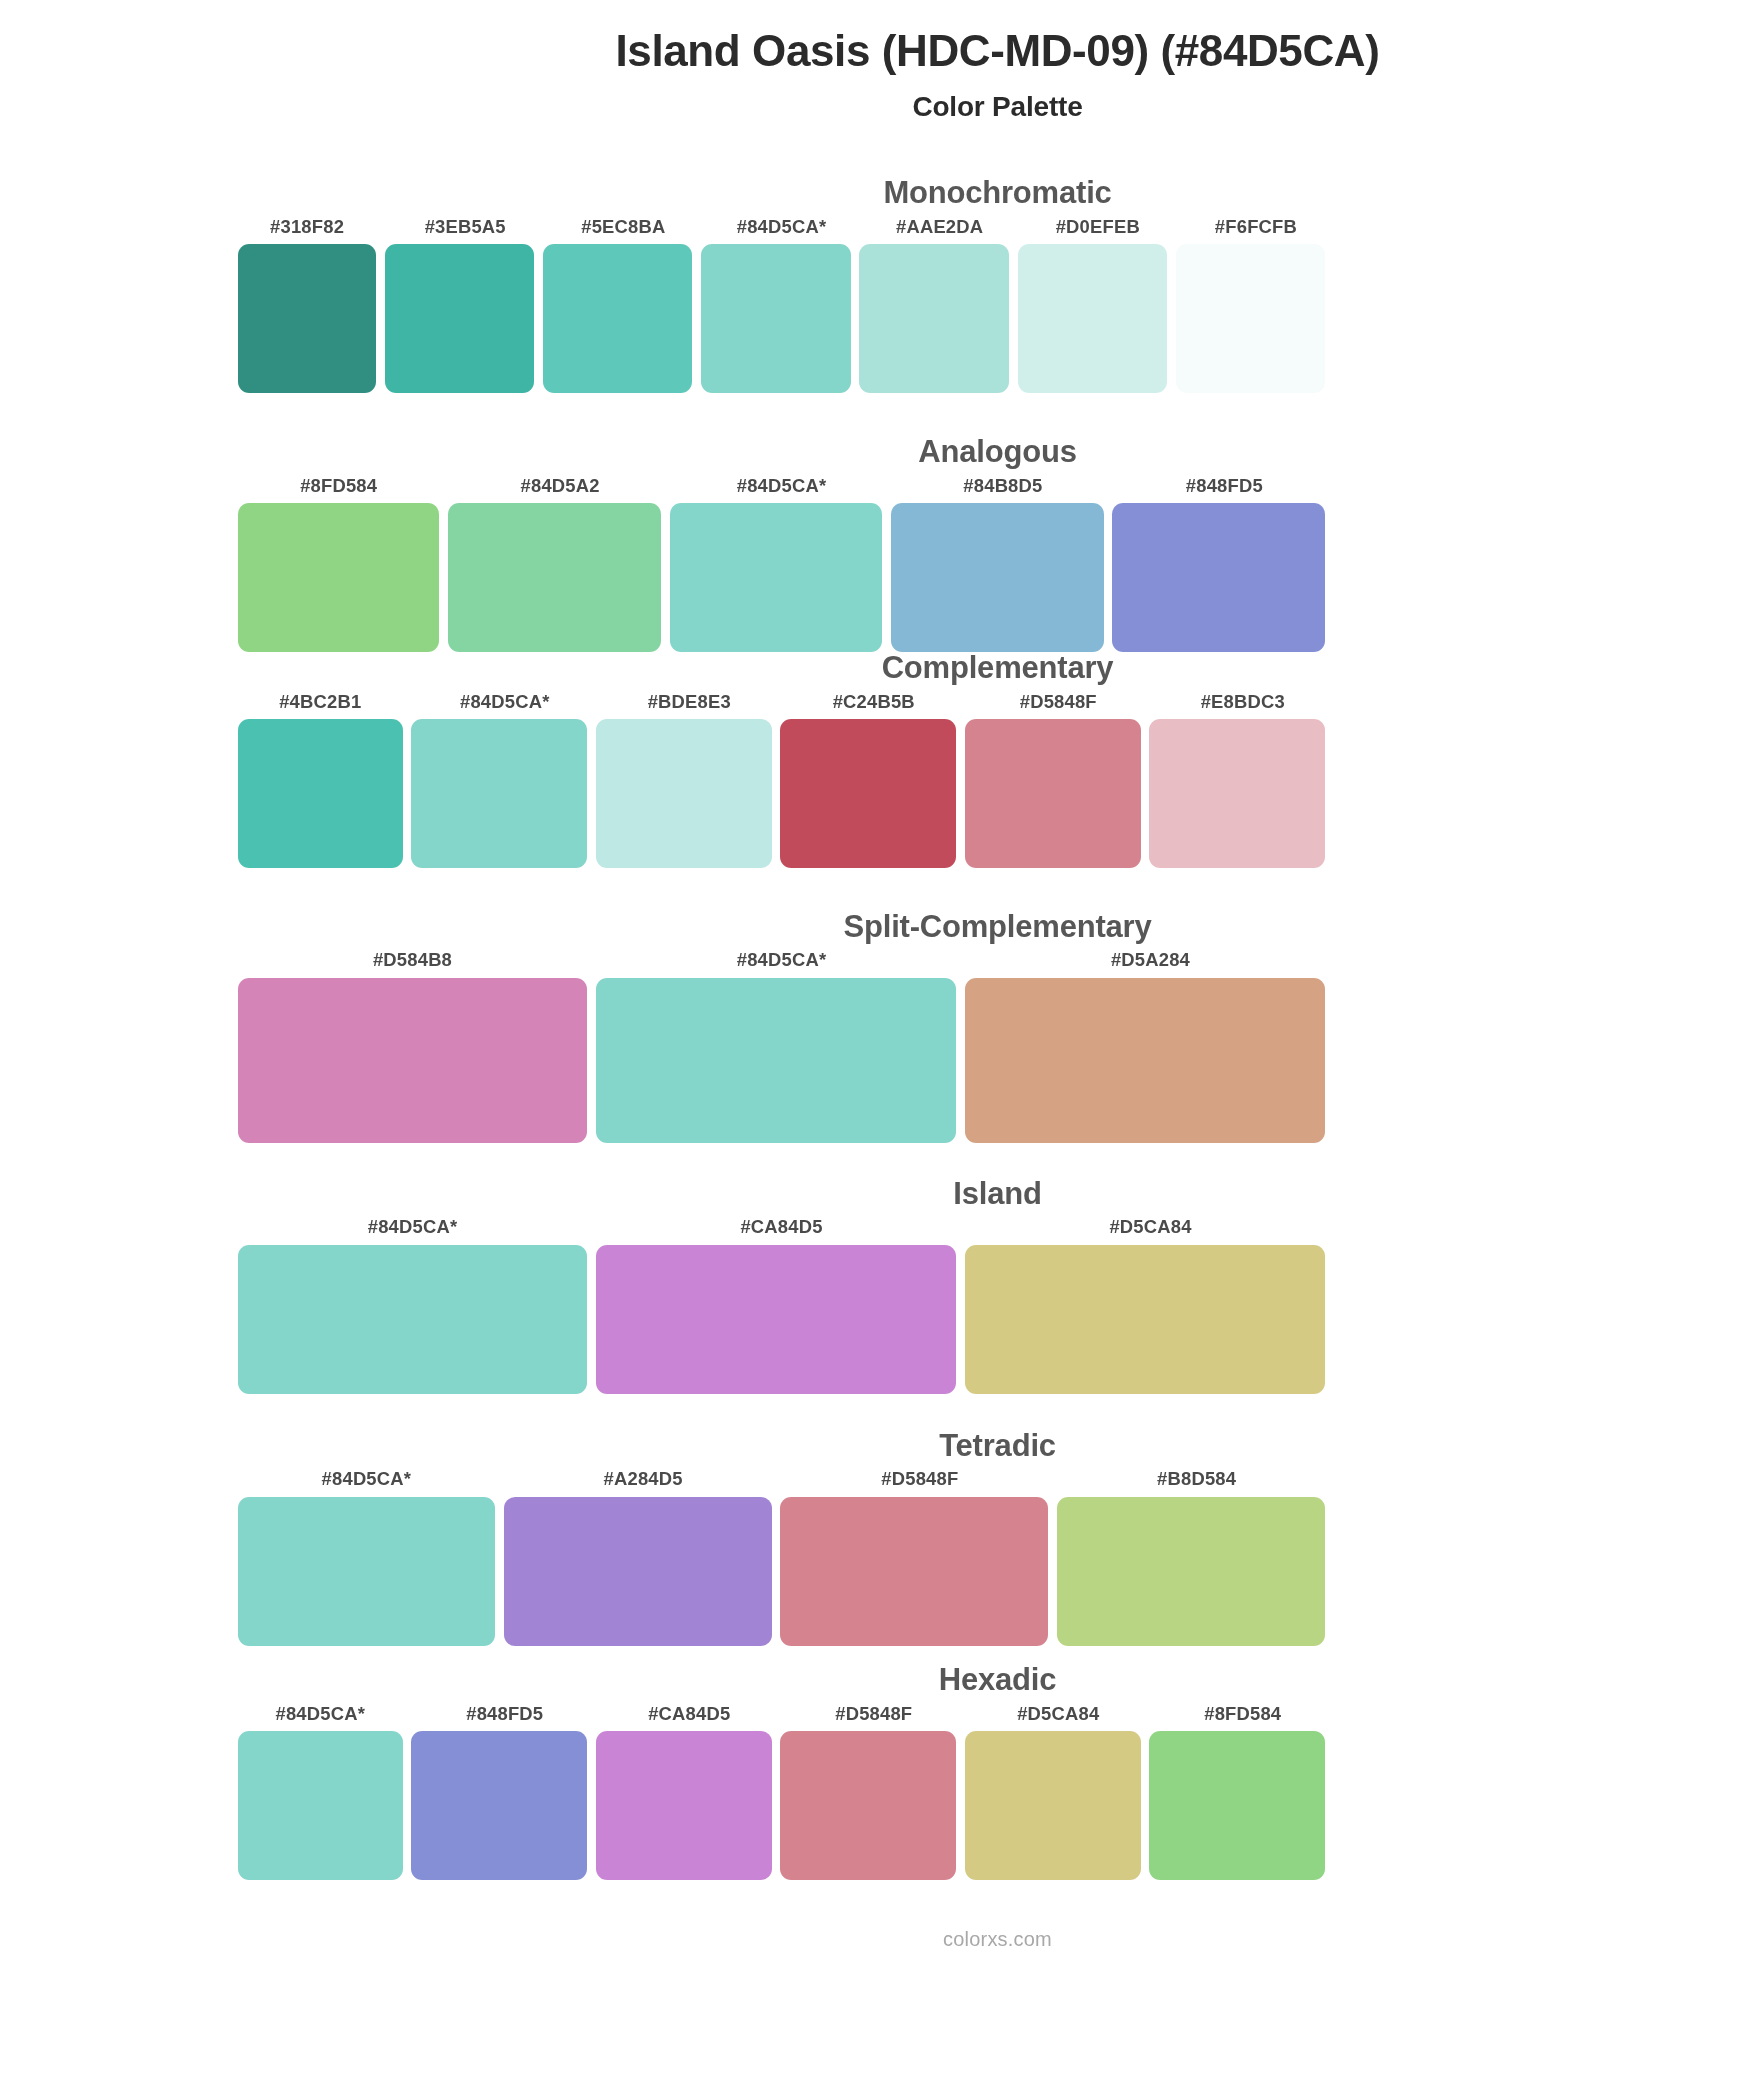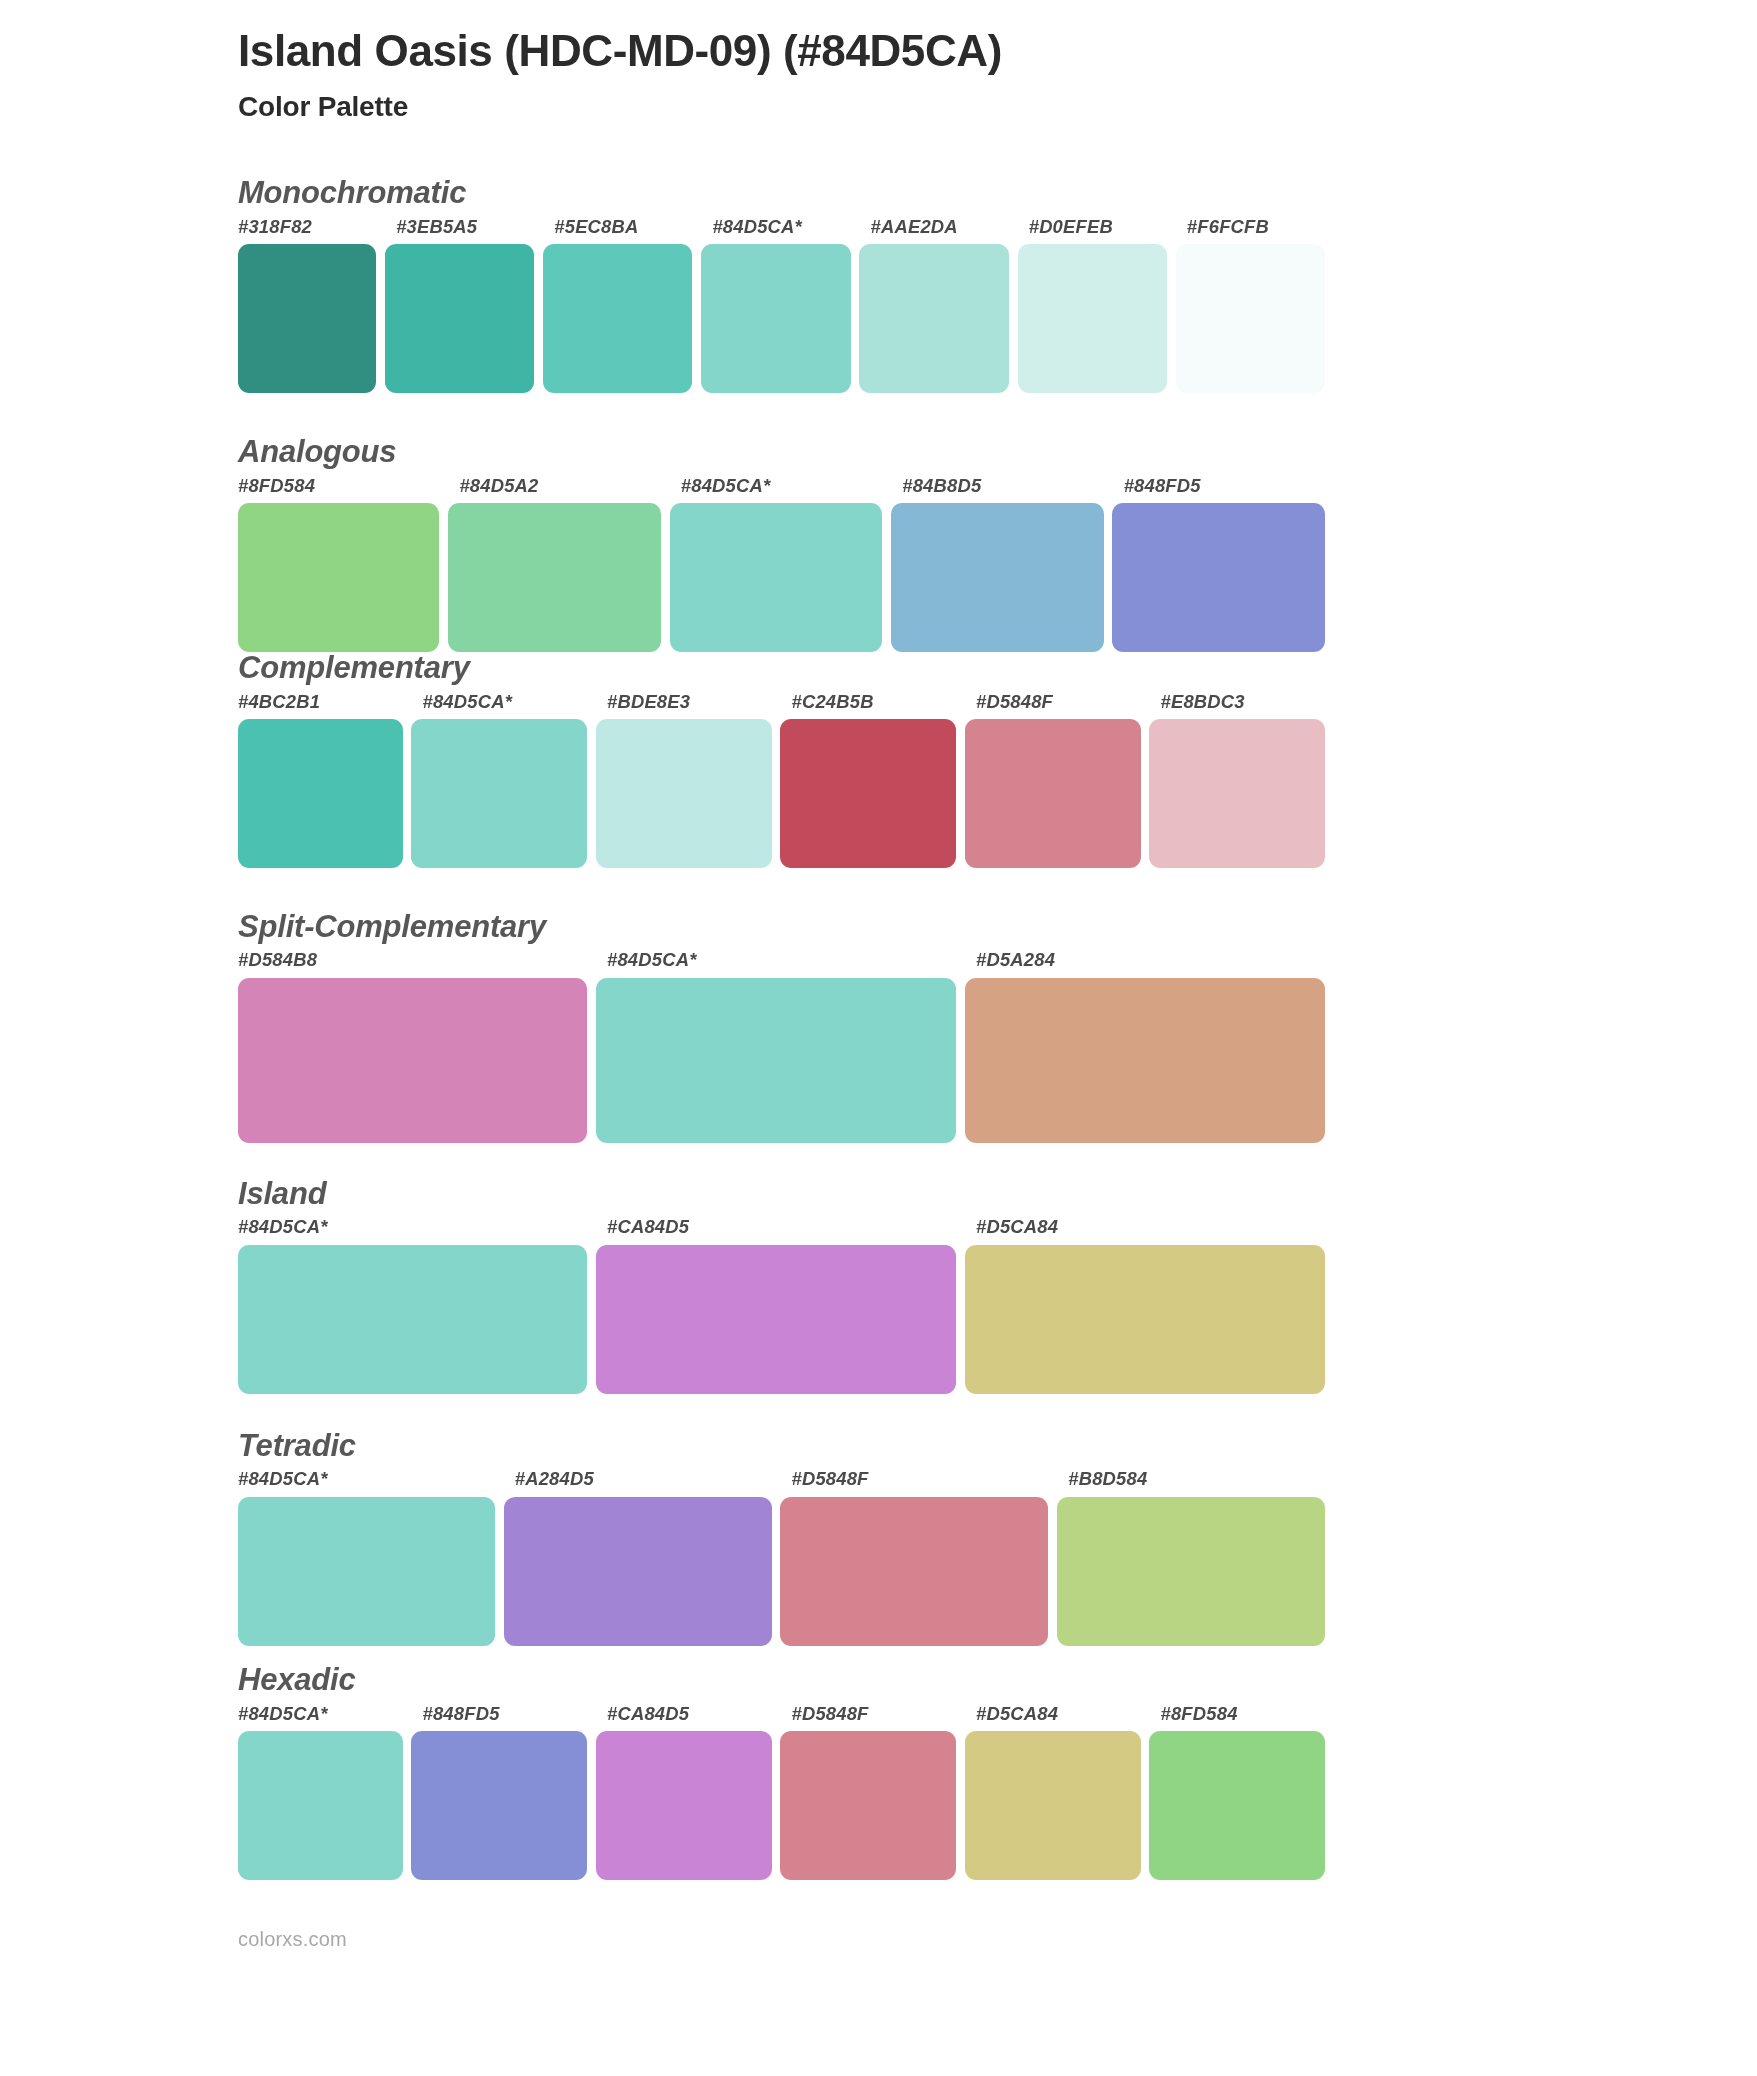--- a/index.html
+++ b/index.html
@@ -11,20 +11,21 @@
     width: 1757px;
     height: 2077px;
     font-family: "Liberation Sans", sans-serif;
     color: #333333;
     overflow: hidden;
     position: relative;
   }
   .page {
     padding: 24px 0 0 0;
     box-sizing: border-box;
+    text-align: center;
   }
   
   .title {
     font-size: 44px;
     font-weight: bold;
     color: #2b2b2b;
     letter-spacing: -0.4px;
     margin: 0 0 0 238px;
     line-height: 1.22;
     white-space: nowrap;
@@ -37,21 +38,20 @@
     margin: 12.8px 0 0 238px;
     line-height: 1.2;
   }
   
   .sections {
     margin-top: 53px;
   }
   .section {
     margin-left: 238px;
     margin-bottom: 0;
-    font-style: italic;
   }
   .section-title {
     font-size: 31px;
     font-weight: bold;
     color: #575757;
     letter-spacing: -0.2px;
     line-height: 1.05;
     margin: 0 0 8px 0;
   }
   .swatch-row {

